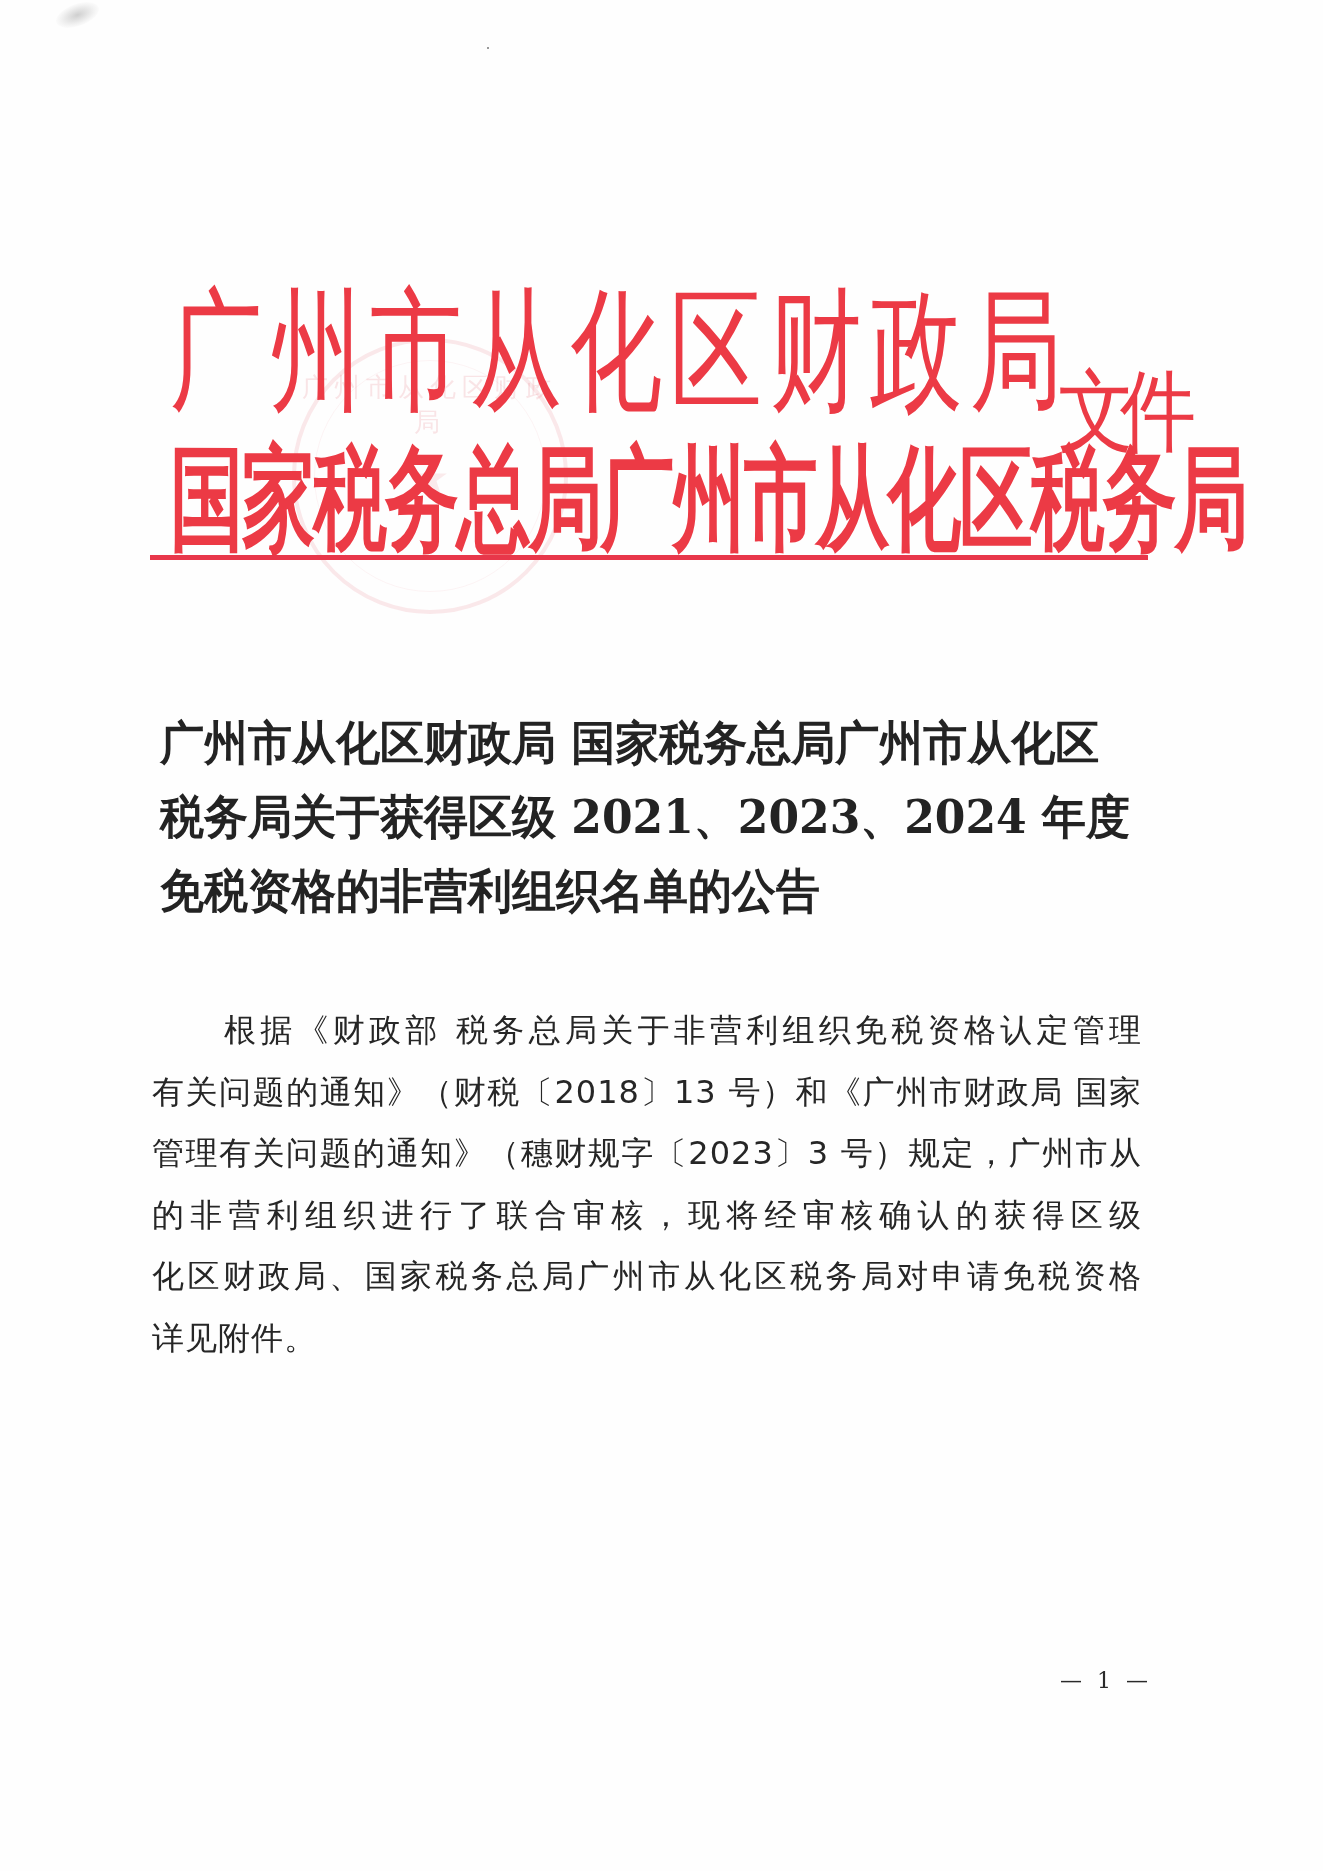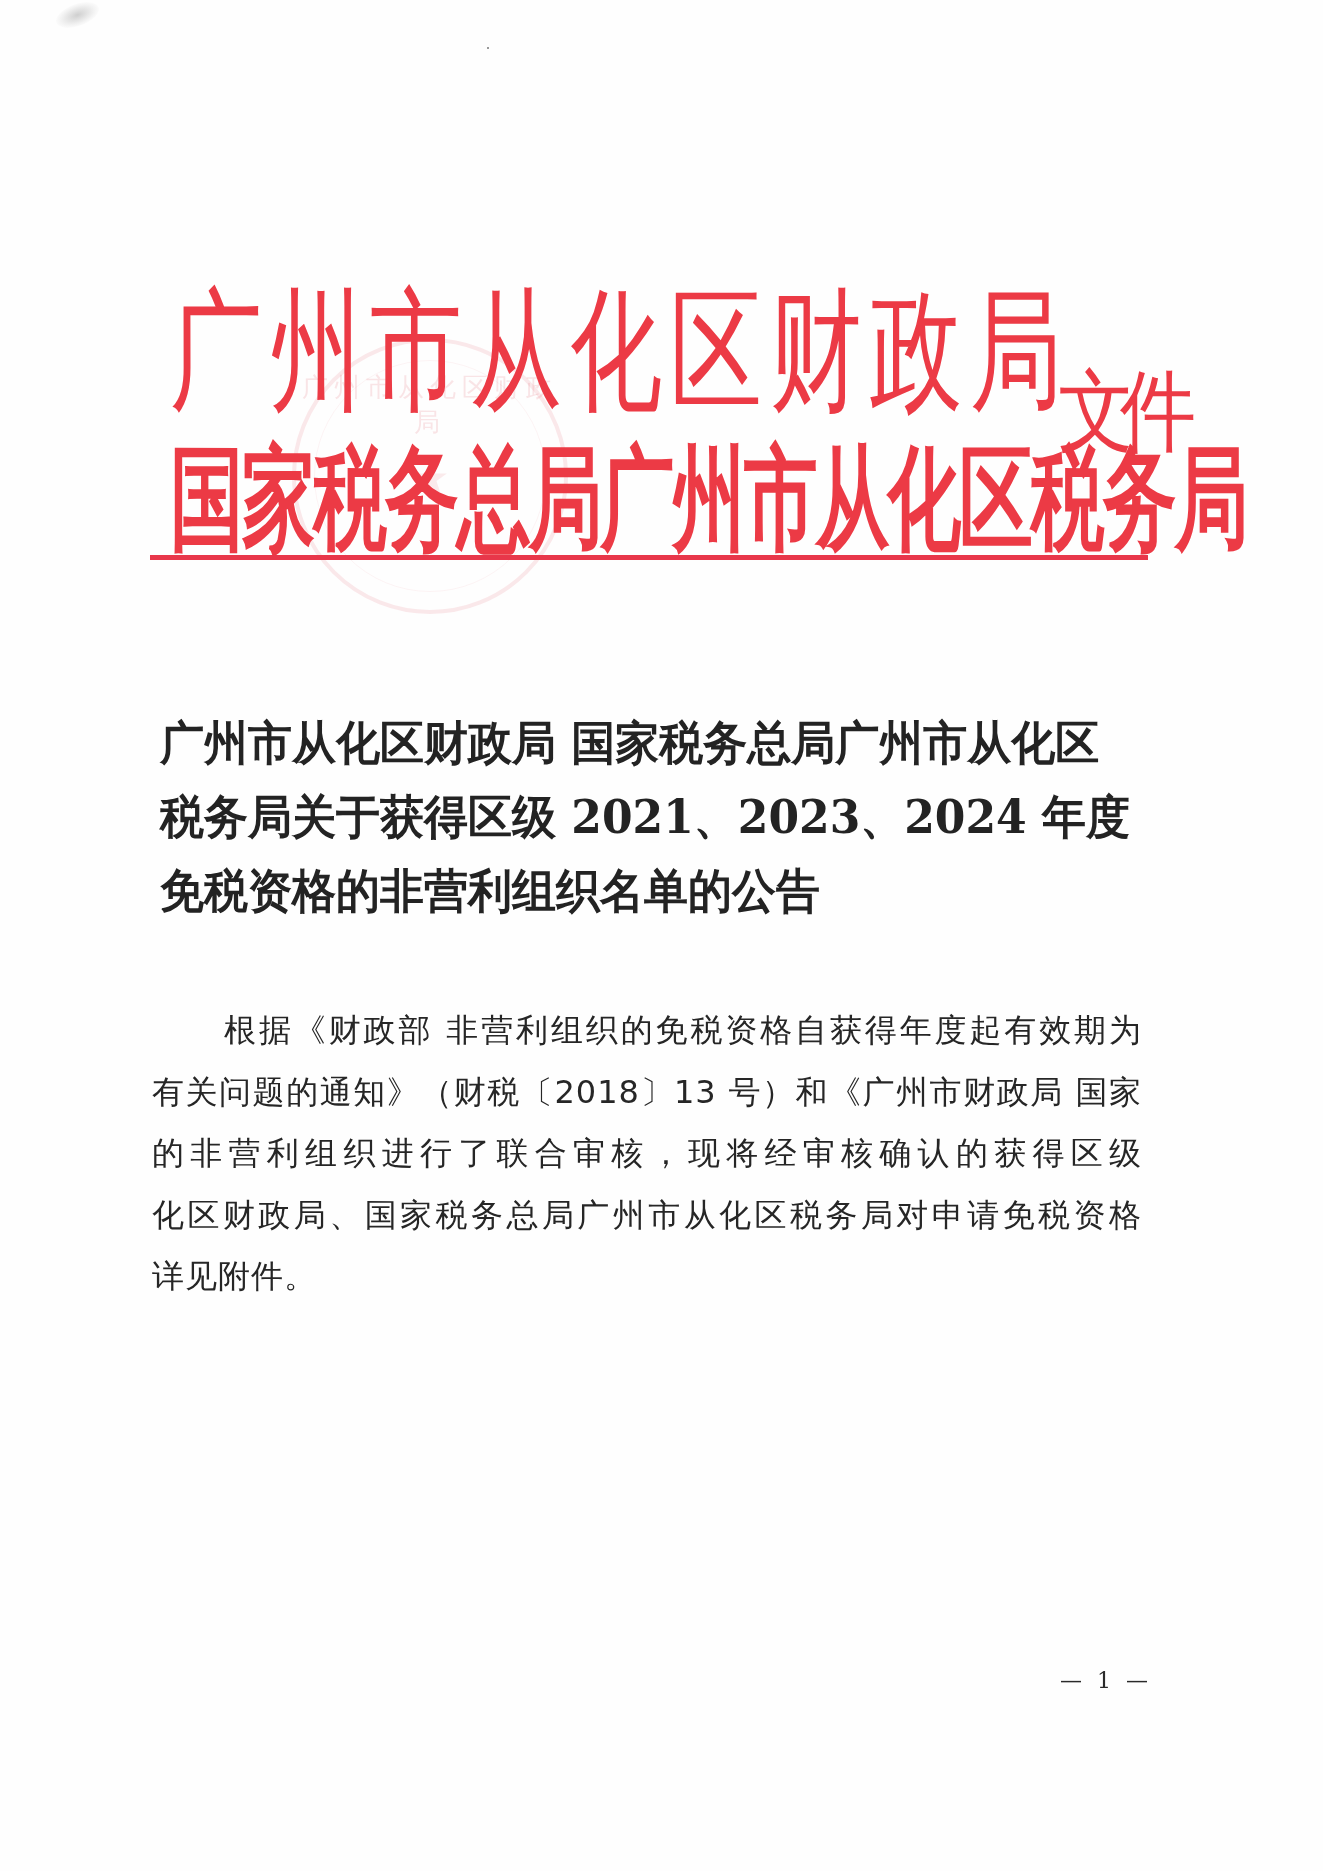--- a/index.html
+++ b/index.html
@@ -202,22 +202,23 @@
   </div>
 
   <div class="title">
     <span class="title-line">广州市从化区财政局 国家税务总局广州市从化区</span>
     <span class="title-line">税务局关于获得区级 2021、2023、2024 年度</span>
     <span class="title-line">免税资格的非营利组织名单的公告</span>
   </div>
 
   <div class="body">
     <div class="paragraph">
-      <span class="body-line indent">根据《财政部 非营利组织的免税资格自获得年度起有效期为</span>
+      <span class="body-line indent">根据《财政部 税务总局关于非营利组织免税资格认定管理</span>
       <span class="body-line">有关问题的通知》（财税〔2018〕13 号）和《广州市财政局 国家</span>
+      <span class="body-line">管理有关问题的通知》（穗财规字〔2023〕3 号）规定，广州市从</span>
       <span class="body-line">的非营利组织进行了联合审核，现将经审核确认的获得区级</span>
       <span class="body-line">化区财政局、国家税务总局广州市从化区税务局对申请免税资格</span>
       <span class="body-line last">详见附件。</span>
     </div>
   </div>
 
   <div class="page-number">— 1 —</div>
 
 </div>
 

